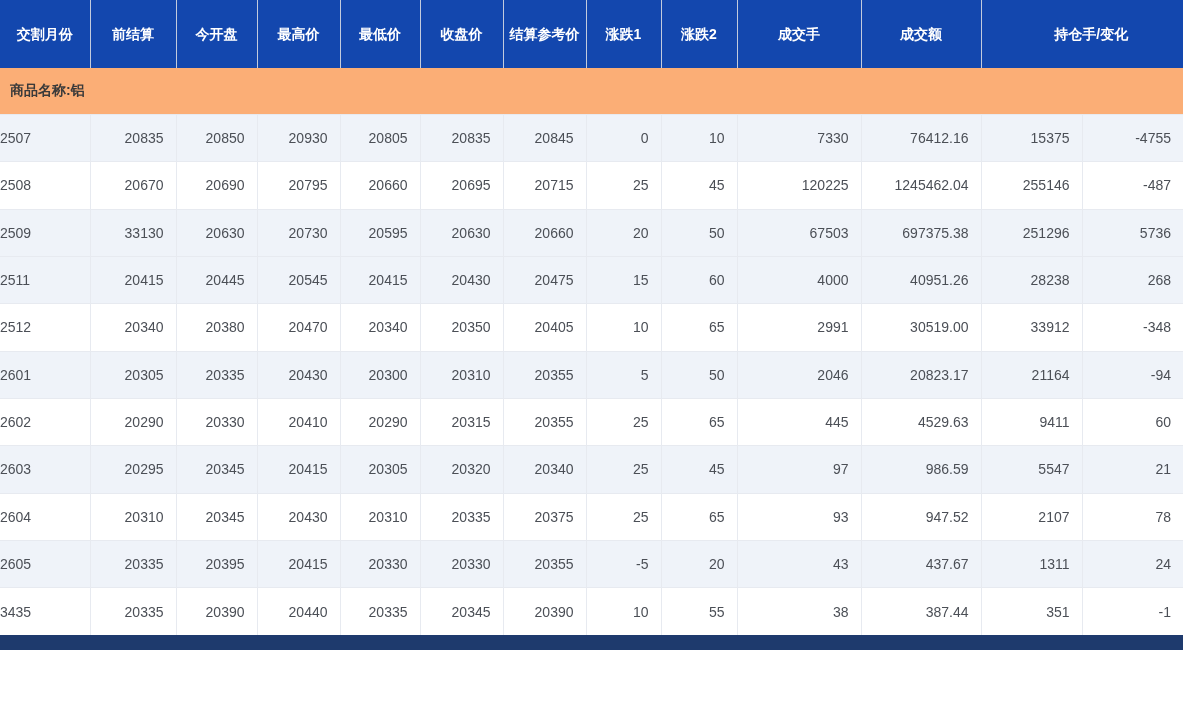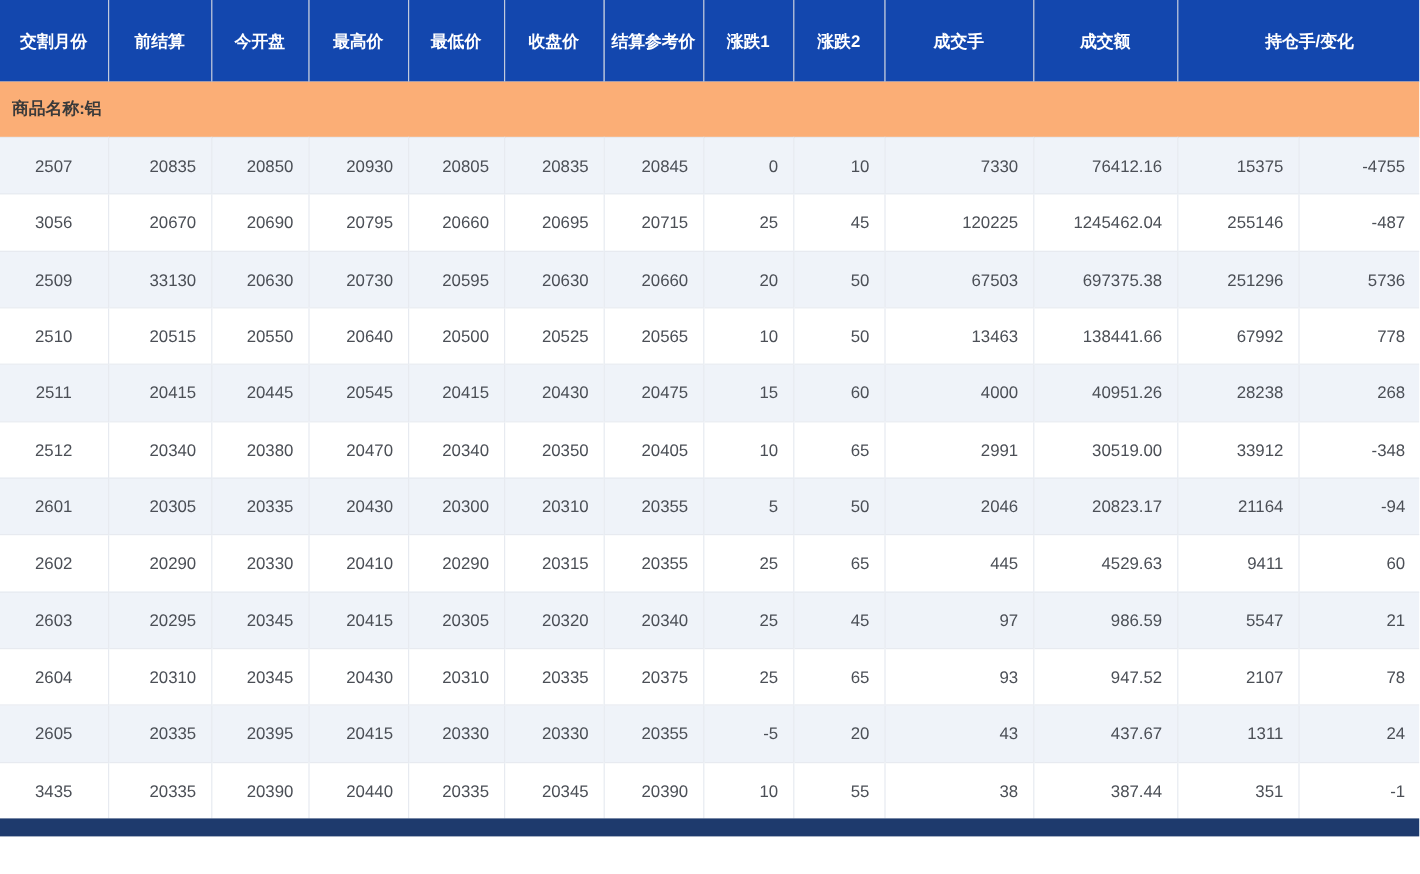--- a/index.html
+++ b/index.html
@@ -55,21 +55,21 @@
     text-align: right;
     padding: 0 12px 0 0;
     vertical-align: middle;
     border-right: 1px solid #e7eaf0;
     border-top: 1px solid #e7eaf0;
     box-sizing: border-box;
     white-space: nowrap;
   }
   tbody tr.data-row td:last-child { border-right: none; }
   tbody tr.data-row td.month-cell {
-    text-align: center;
+    text-align: left;
     padding: 0;
   }
   tr.subtotal-row { height: 33px; background: #ebebeb; }
   tr.subtotal-row td {
     font-size: 14px;
     font-weight: bold;
     color: #2b2b2b;
     text-align: right;
     padding: 0 12px 0 0;
     vertical-align: middle;
@@ -132,21 +132,21 @@
           <td>20835</td>
           <td>20845</td>
           <td>0</td>
           <td>10</td>
           <td>7330</td>
           <td>76412.16</td>
           <td>15375</td>
           <td>-4755</td>
         </tr>
         <tr class="data-row">
-          <td class="month-cell">3056</td>
+          <td class="month-cell">2508</td>
           <td>20670</td>
           <td>20690</td>
           <td>20795</td>
           <td>20660</td>
           <td>20695</td>
           <td>20715</td>
           <td>25</td>
           <td>45</td>
           <td>120225</td>
           <td>1245462.04</td>
@@ -161,35 +161,20 @@
           <td>20595</td>
           <td>20630</td>
           <td>20660</td>
           <td>20</td>
           <td>50</td>
           <td>67503</td>
           <td>697375.38</td>
           <td>251296</td>
           <td>5736</td>
         </tr>
-        <tr class="data-row">
-          <td class="month-cell">2510</td>
-          <td>20515</td>
-          <td>20550</td>
-          <td>20640</td>
-          <td>20500</td>
-          <td>20525</td>
-          <td>20565</td>
-          <td>10</td>
-          <td>50</td>
-          <td>13463</td>
-          <td>138441.66</td>
-          <td>67992</td>
-          <td>778</td>
-        </tr>
         <tr class="data-row striped">
           <td class="month-cell">2511</td>
           <td>20415</td>
           <td>20445</td>
           <td>20545</td>
           <td>20415</td>
           <td>20430</td>
           <td>20475</td>
           <td>15</td>
           <td>60</td>

